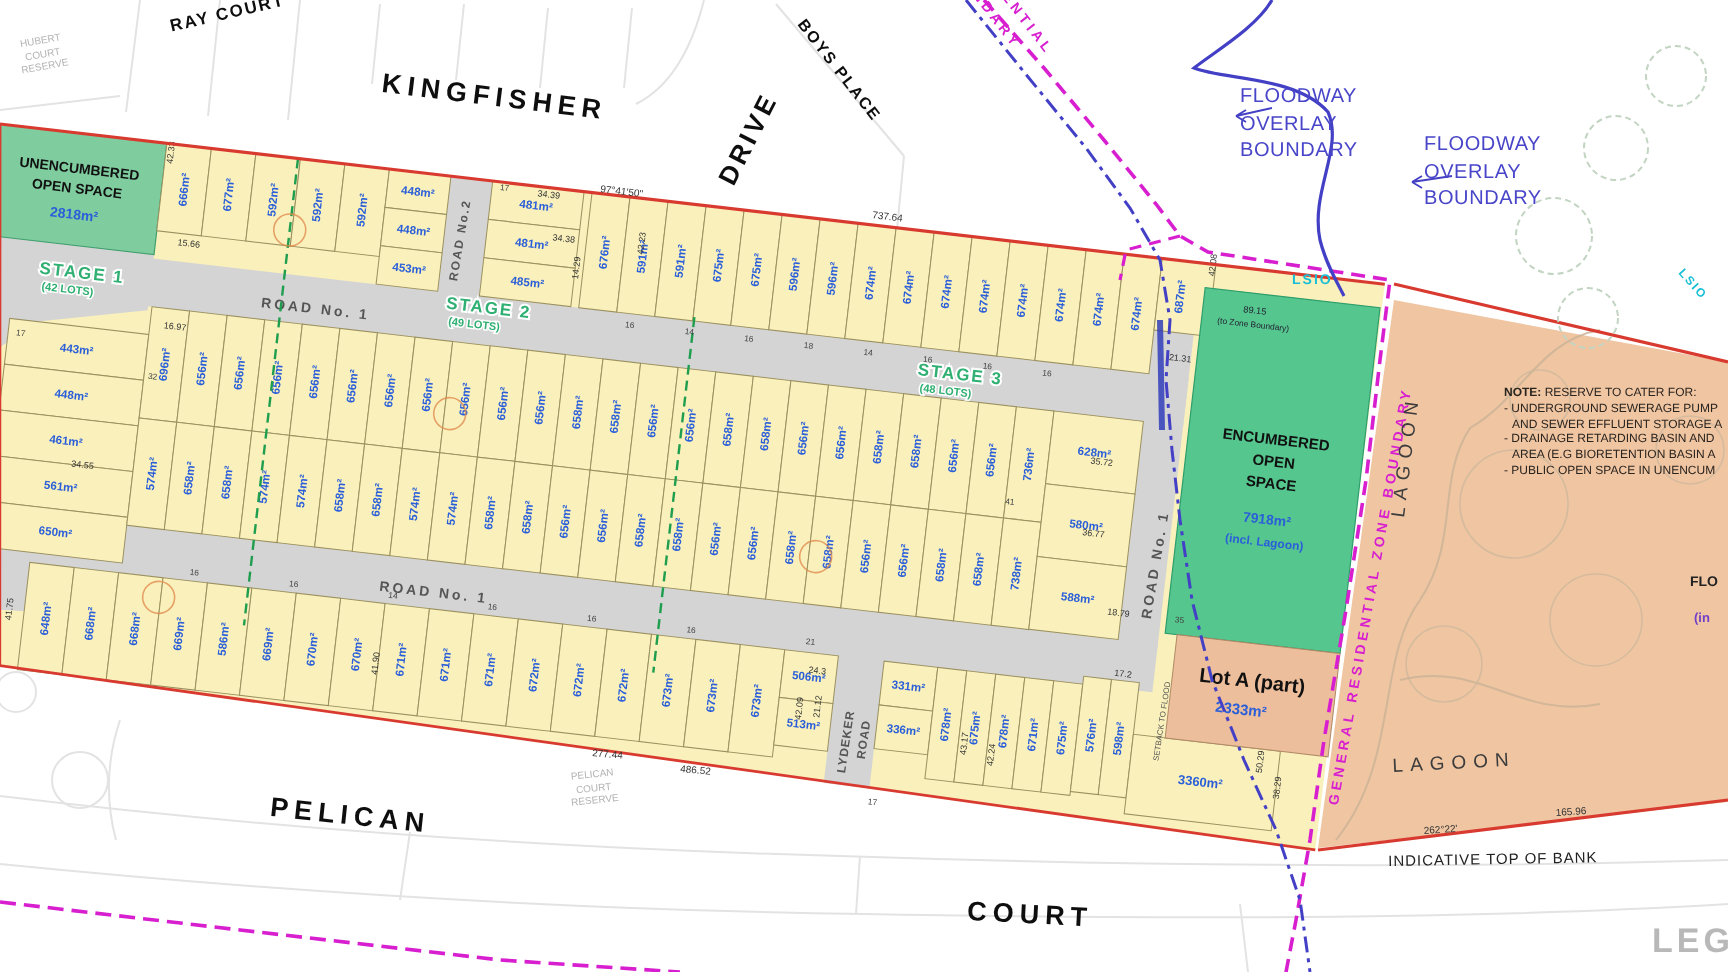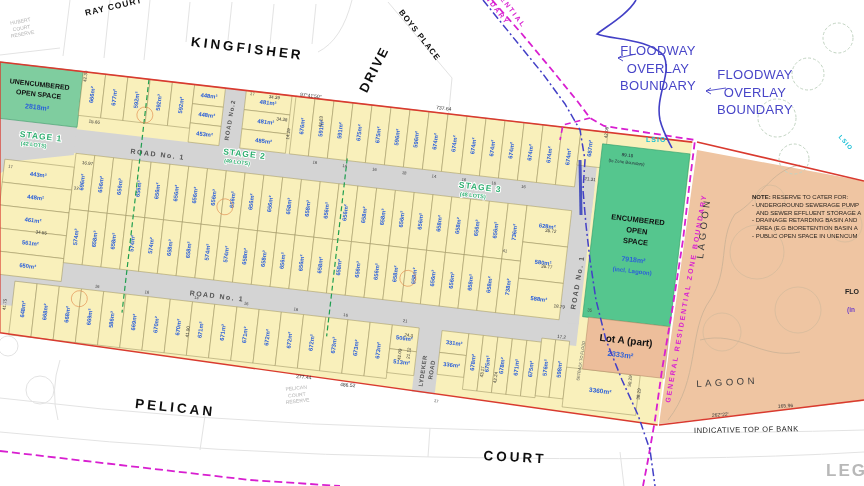--- a/index.html
+++ b/index.html
@@ -2,21 +2,21 @@
 <html><head>
 <meta charset="utf-8">
 <style>
   html,body{margin:0;padding:0;background:#888;}
   #stage{position:relative;width:864px;height:486px;overflow:hidden;background:#ffffff;
          font-family:"Liberation Sans",sans-serif;}
   #map-svg{position:absolute;left:0;top:0;}
   .lbl{position:absolute;white-space:nowrap;transform-origin:0 0;line-height:1.25;}
   .street{font-weight:bold;color:#0e0e0e;}
   .reserve{color:#b3b3b3;font-size:5px;text-align:center;line-height:1.3;}
-  .flood{color:#4845c8;font-size:13px;text-align:center;line-height:1.35;letter-spacing:.3px;}
+  .flood{color:#4845c8;font-size:10px;line-height:1.35;letter-spacing:.3px;}
   .zone{color:#d81fd0;font-weight:bold;font-size:7px;letter-spacing:2px;}
   .note{font-size:6px;color:#2a241f;line-height:1.3;}
   .note .h{font-weight:bold;}
   .lagoon{color:#3c3c3c;font-size:9.5px;letter-spacing:3.5px;}
 </style>
 </head>
 <body>
 
 <div id="stage">
   <svg id="map-svg" width="864" height="486" viewBox="0 0 864 486">

